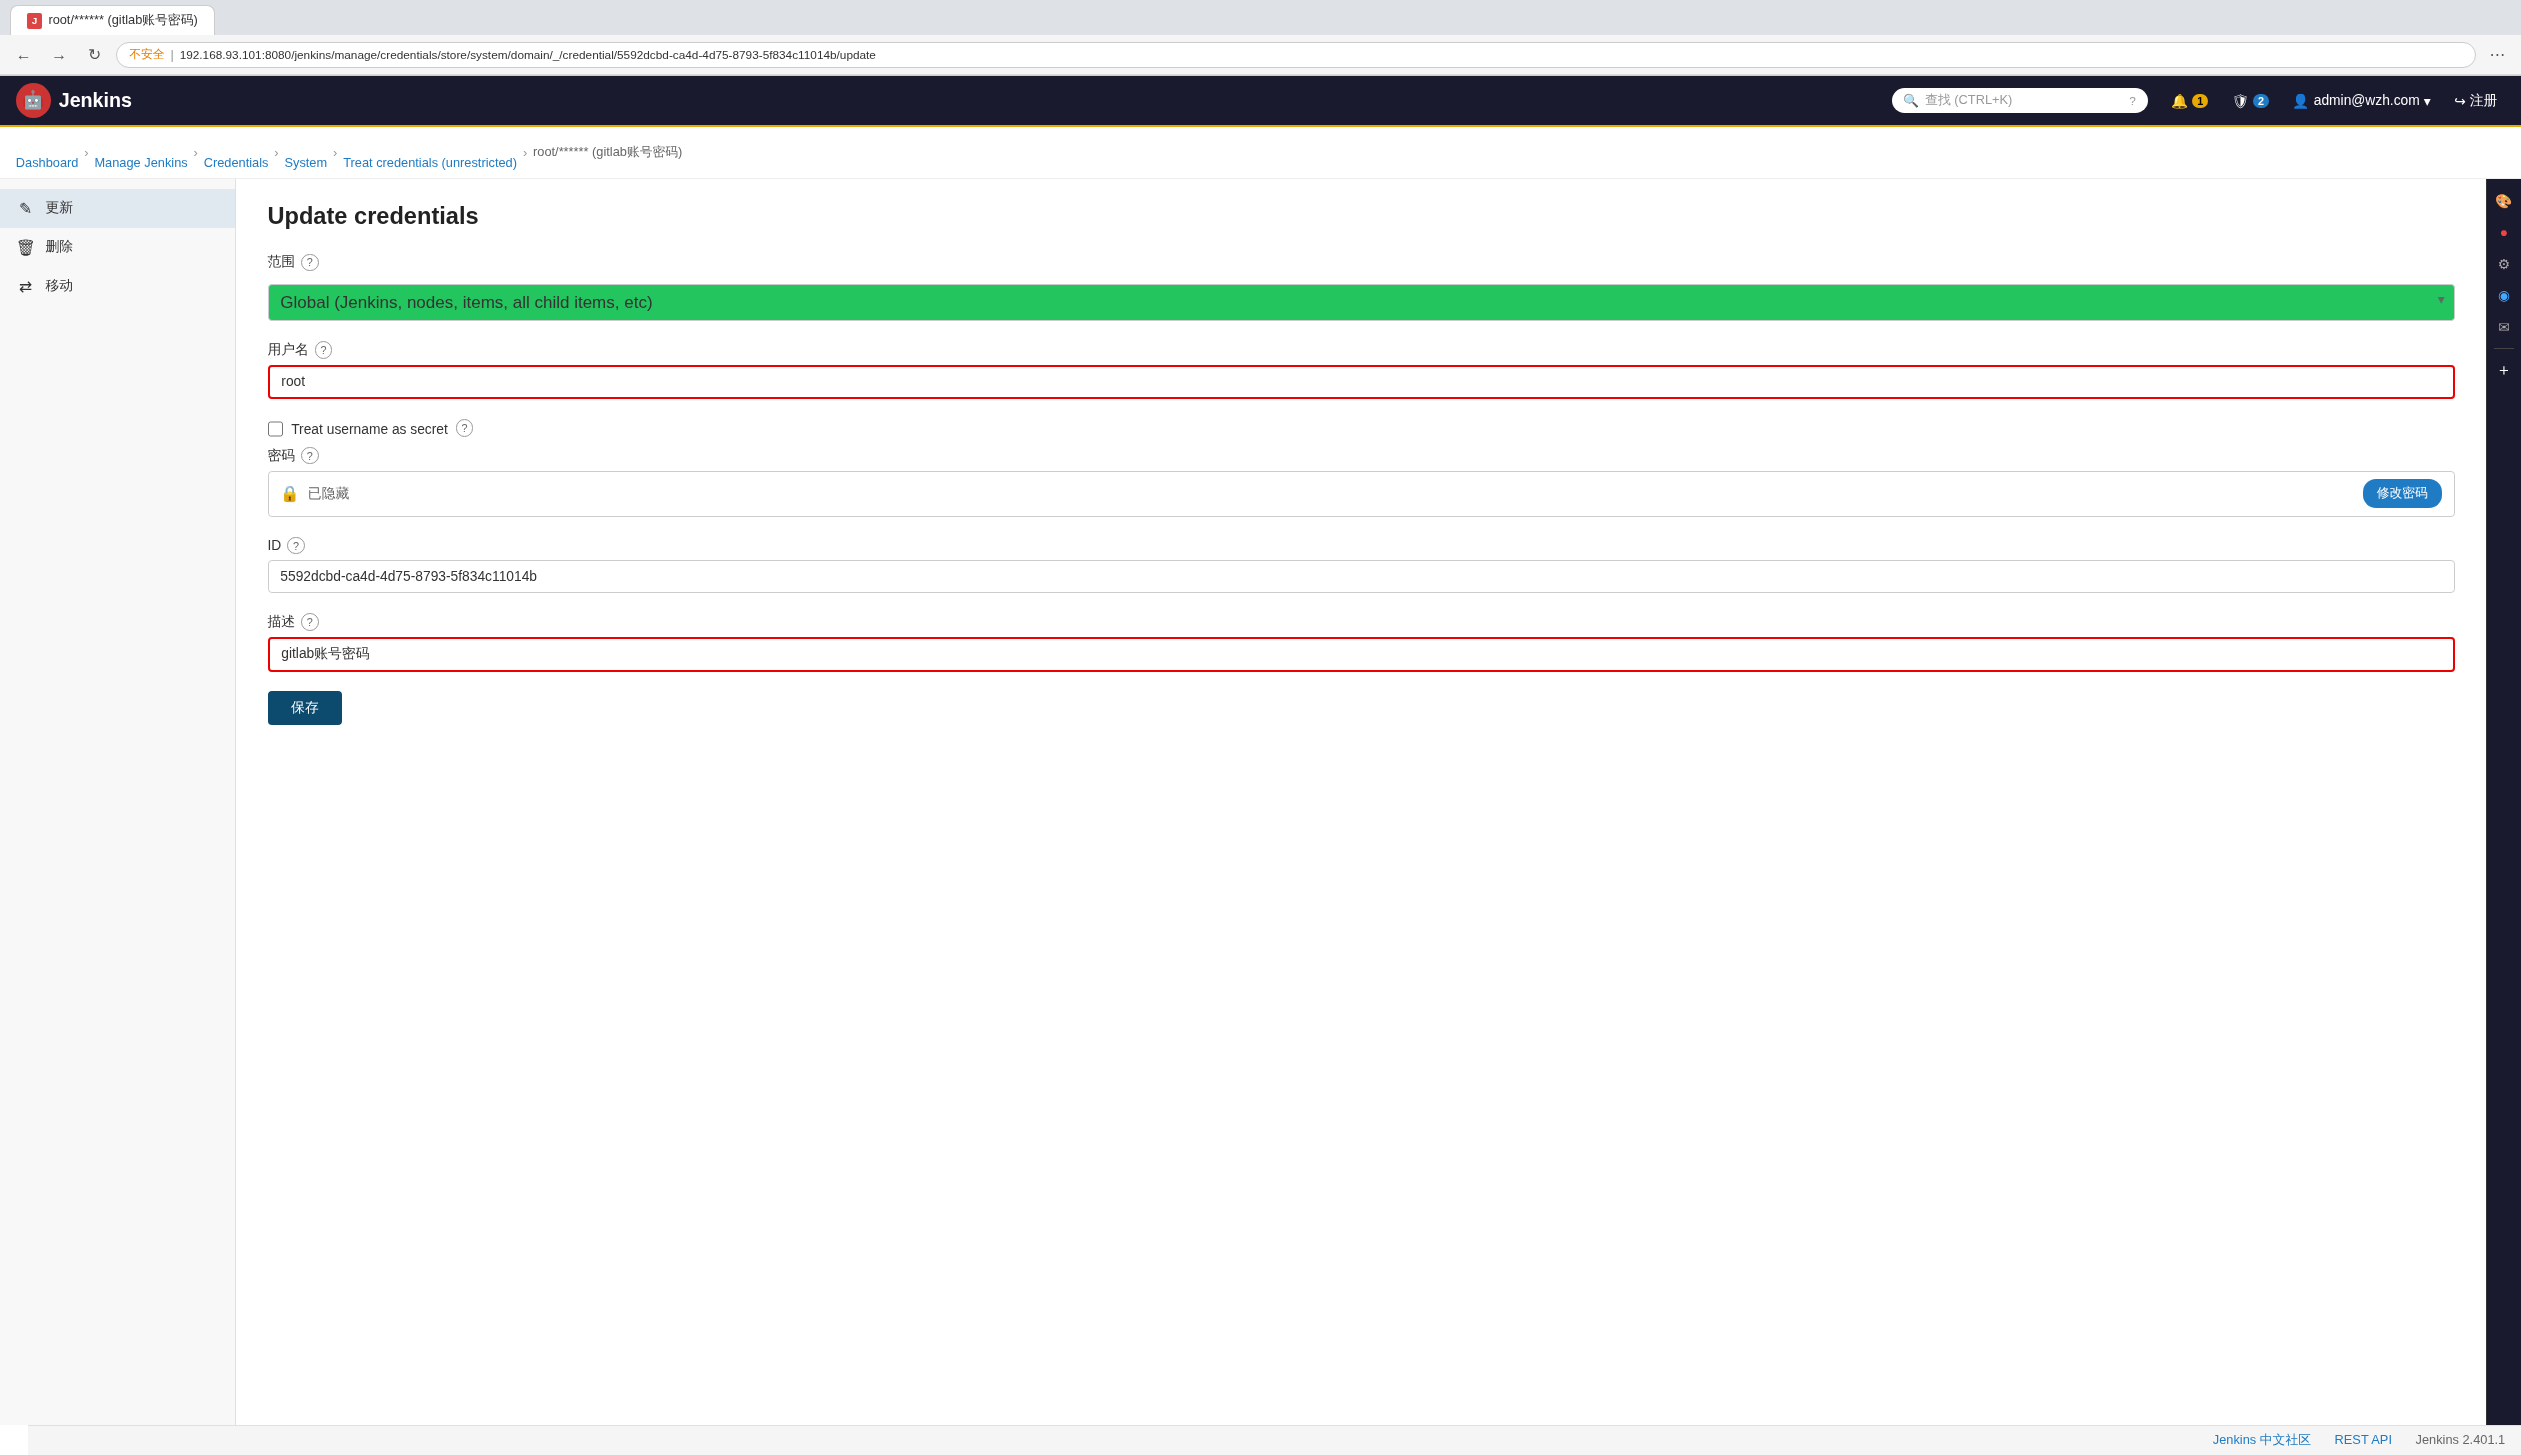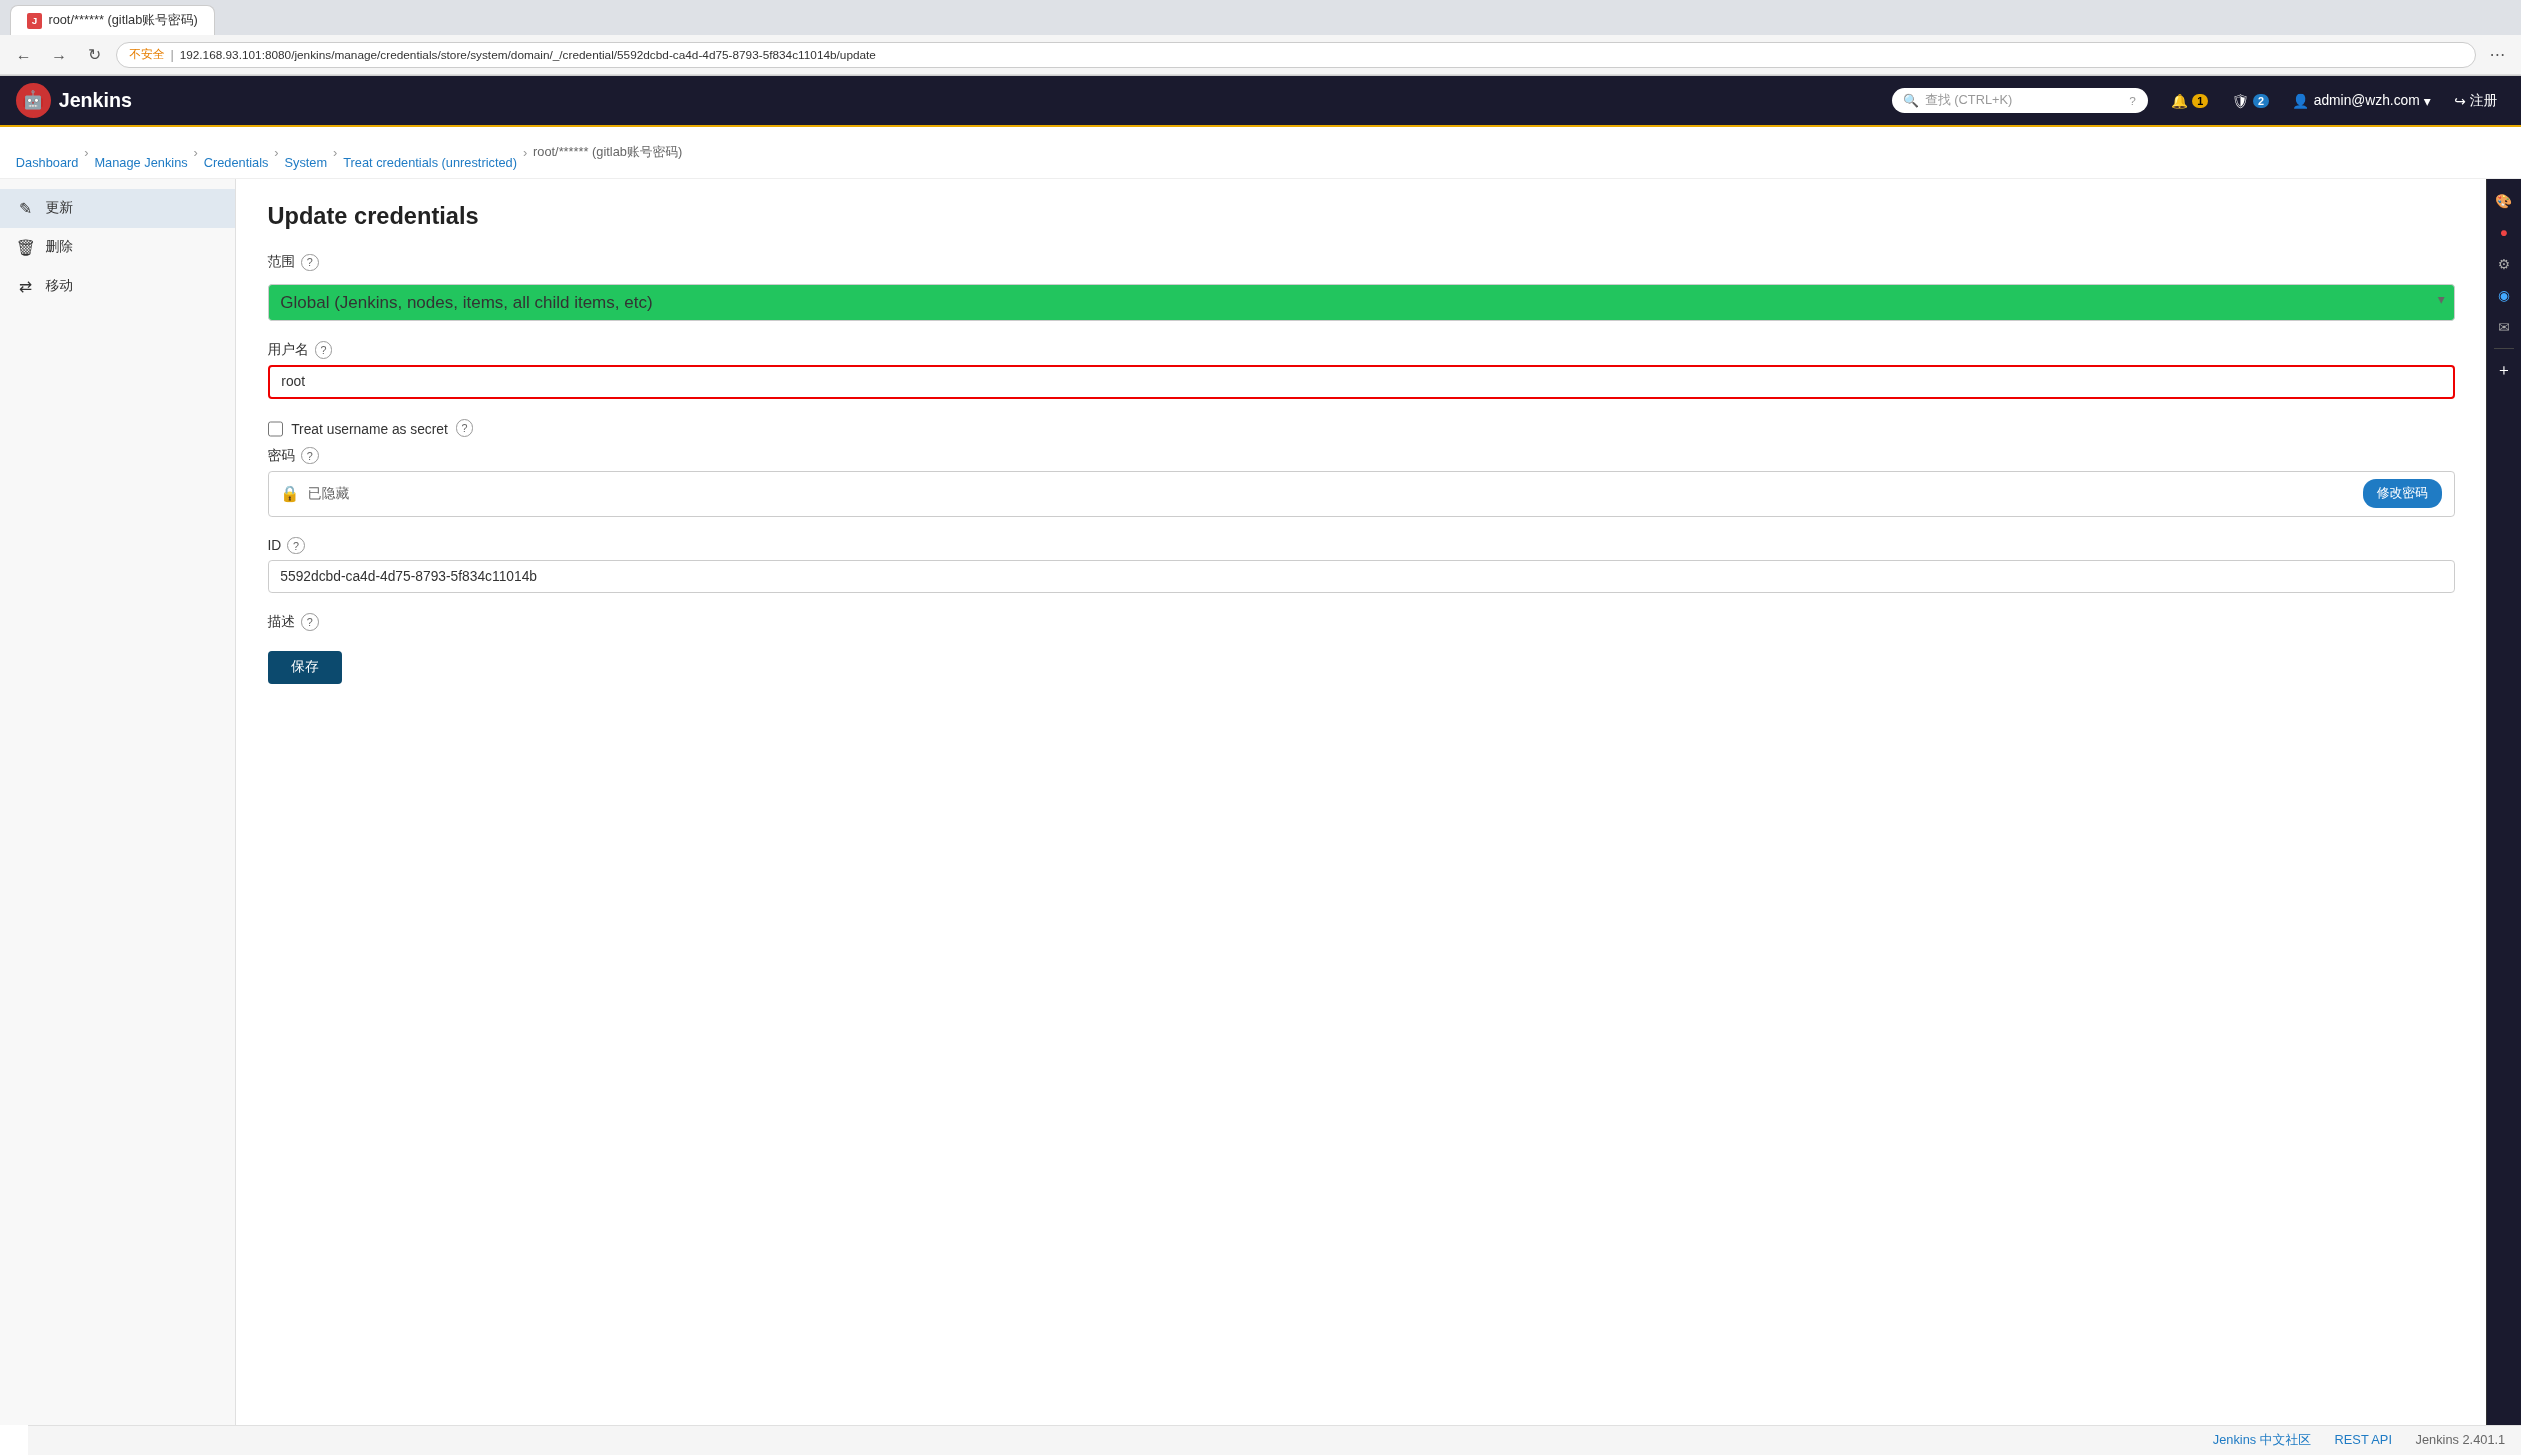--- a/index.html
+++ b/index.html
@@ -211,20 +211,21 @@
           <span class="help-icon">?</span>
         </div>
         <input class="form-input" type="text" value="5592dcbd-ca4d-4d75-8793-5f834c11014b" style="">
       </div>
 
       <div class="form-section">
         <div class="form-label">
           <span>描述</span>
           <span class="help-icon">?</span>
         </div>
+        <input class="form-input form-input-highlighted" type="text" value="gitlab账号密码" style="">
       </div>
 
       <div class="form-section">
         <button class="save-btn">保存</button>
       </div>
     </div>
 
     <div class="right-panel">
       <div class="right-panel-icon">🎨</div>
       <div class="right-panel-icon" style="color:#e44;">●</div>

